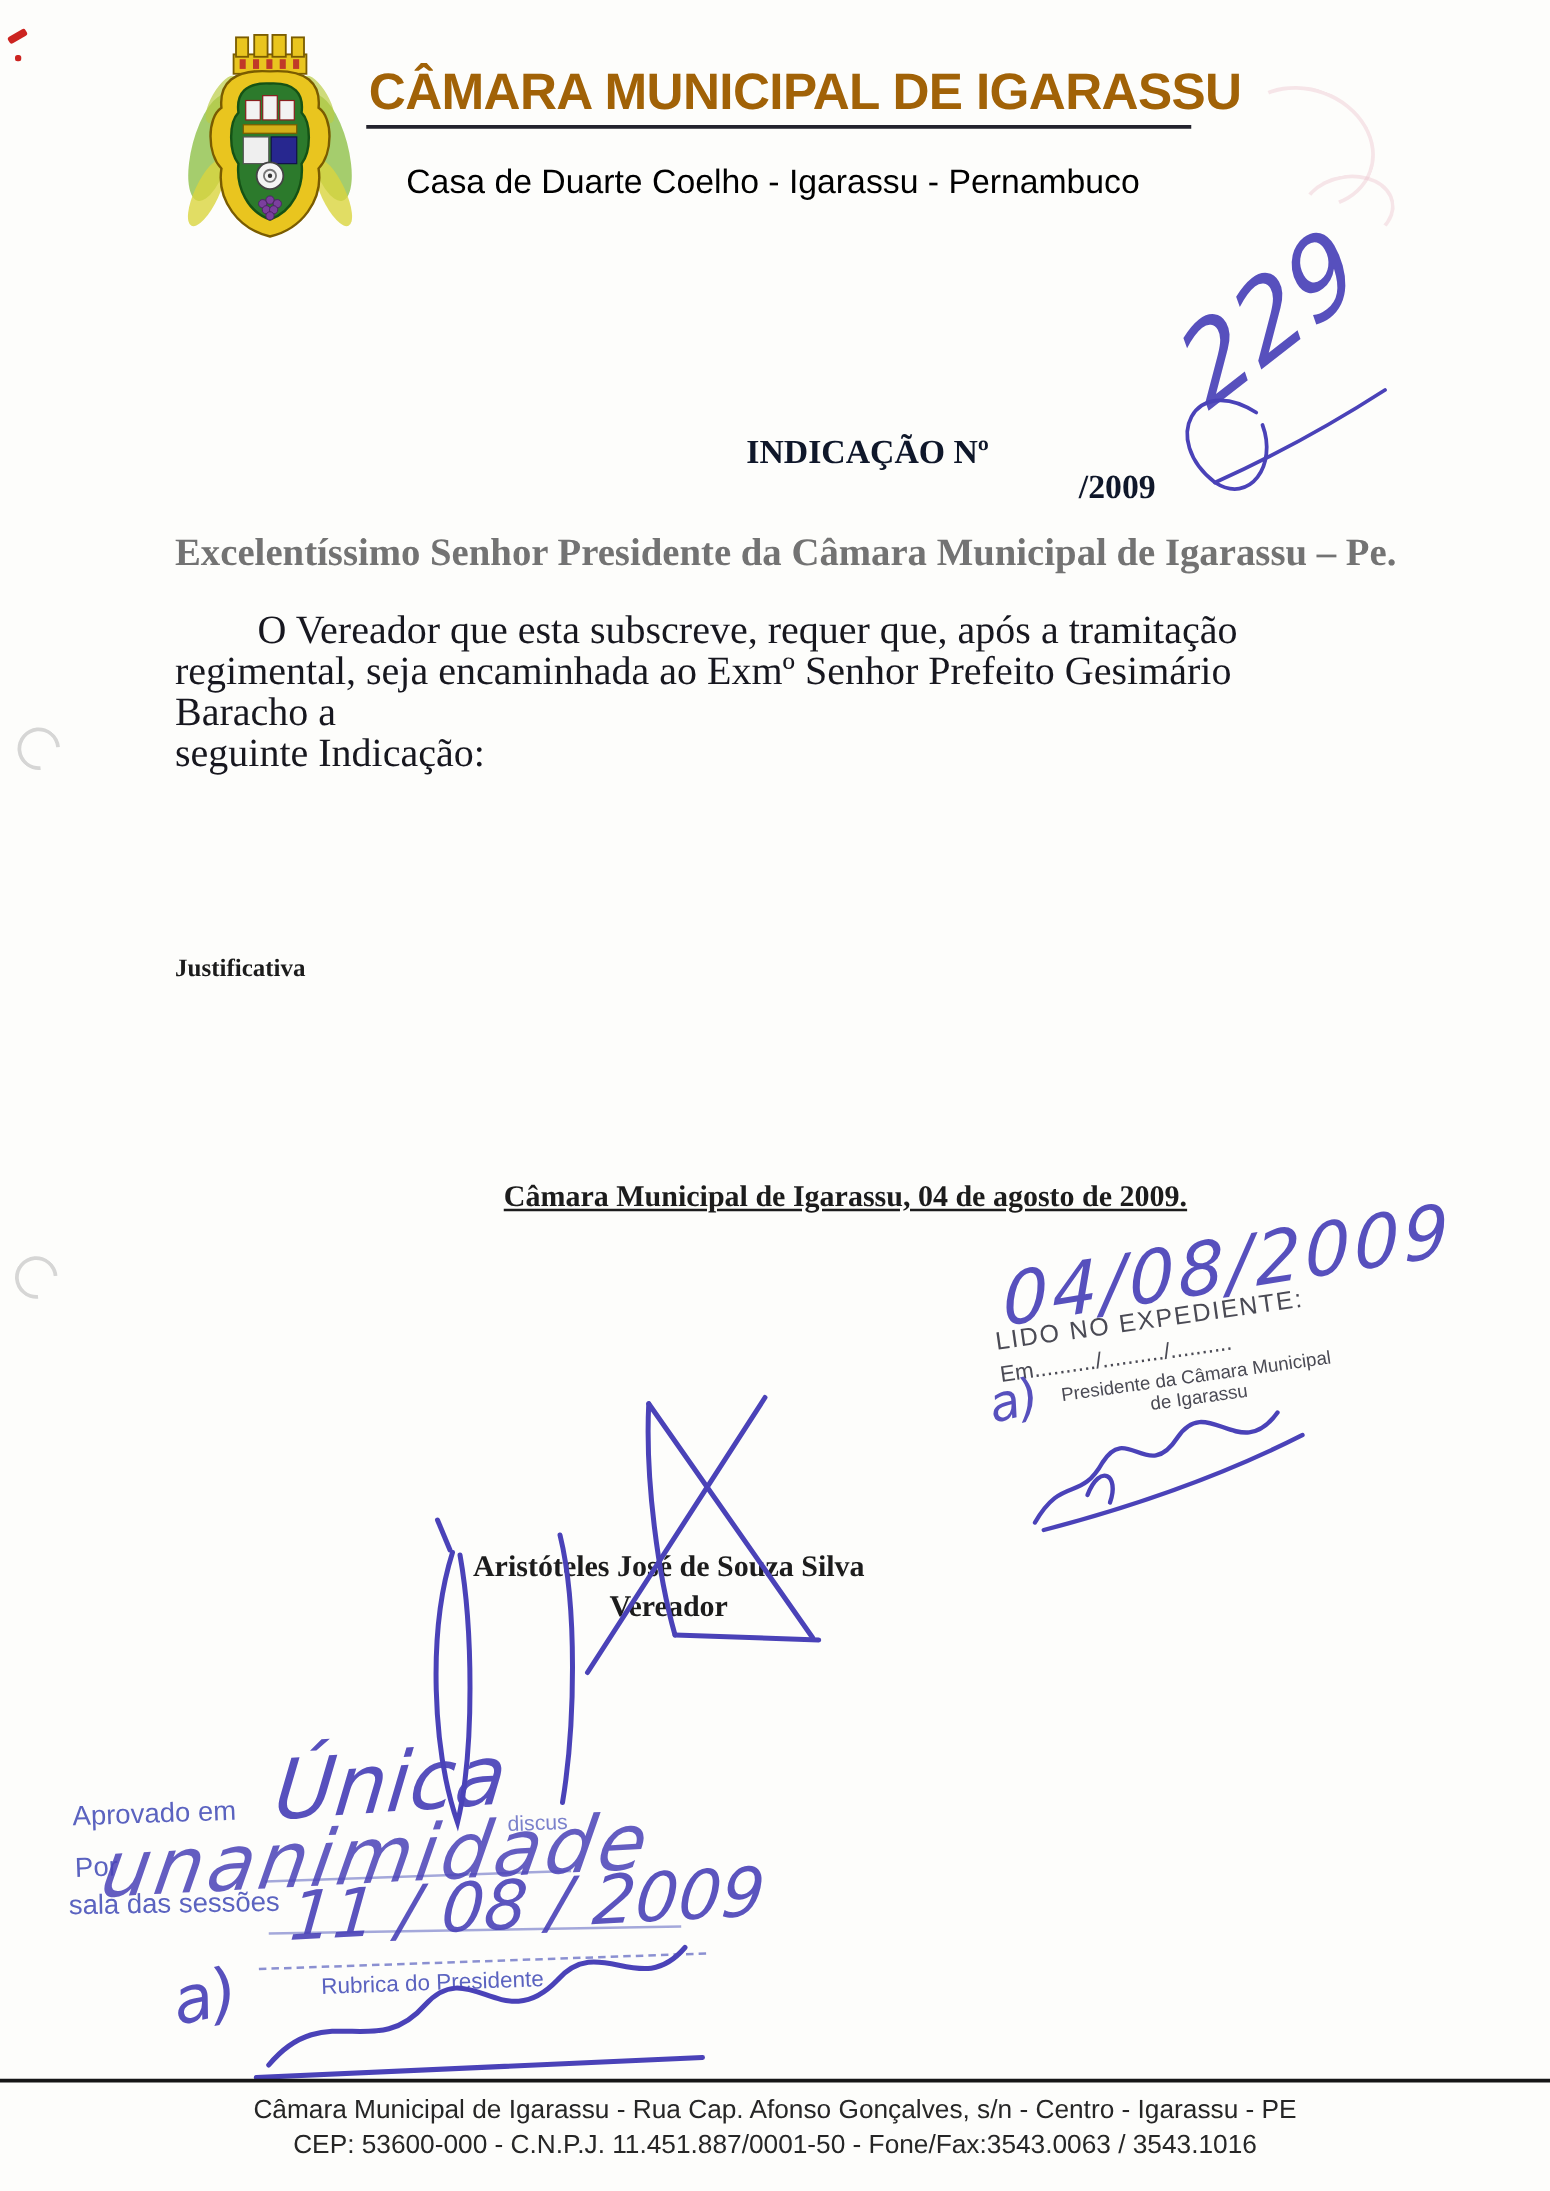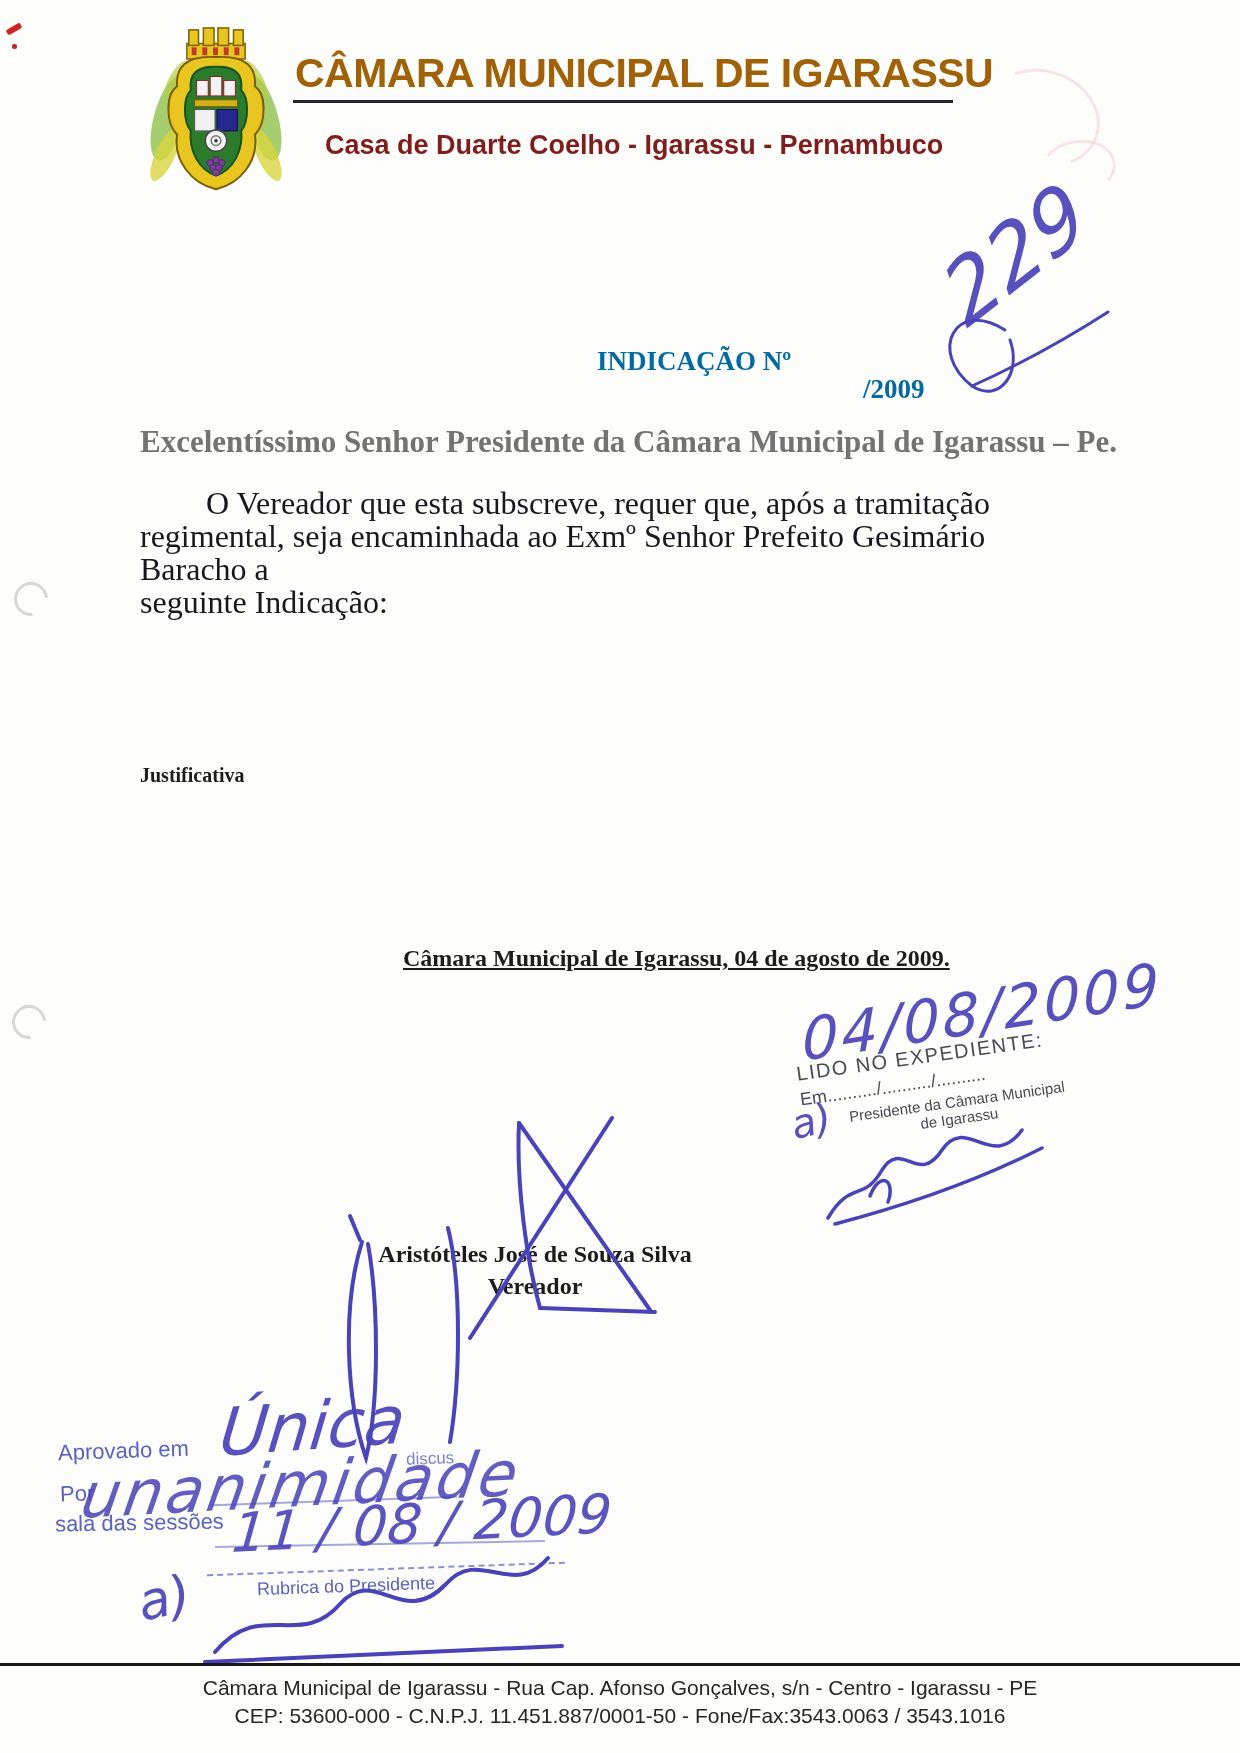--- a/index.html
+++ b/index.html
@@ -9,25 +9,25 @@
     font-family:"Liberation Serif",serif;color:#1c1c1c;
   }
   .abs{position:absolute;}
   
   .hdr-title{
     font-family:"Liberation Sans",sans-serif;font-weight:bold;
     font-size:41px;letter-spacing:-0.5px;color:#a16207;white-space:nowrap;
   }
   .hdr-rule{height:3px;background:#23232d;}
   .hdr-sub{
-    font-family:"Liberation Sans",sans-serif;font-weight:bold;
-    font-size:27px;color:#7f1d1d;white-space:nowrap;
-  }
-  
-  .doc-label{font-weight:bold;font-size:27px;color:#0369a1;white-space:nowrap;}
+    font-family:"Liberation Sans",sans-serif;font-weight:normal;
+    font-size:27px;color:#000000;white-space:nowrap;
+  }
+  
+  .doc-label{font-weight:bold;font-size:27px;color:#0f172a;white-space:nowrap;}
   .salutation{font-weight:bold;font-size:31px;color:#737373;white-space:nowrap;}
   .para{font-size:32px;line-height:33px;color:#17171f;}
   .para .indent{padding-left:66px;}
   .just{font-weight:bold;font-size:20px;}
   .dateline{font-weight:600;font-size:24px;white-space:nowrap;}
   .sig-block{width:400px;text-align:center;font-weight:bold;font-size:24px;line-height:32px;}
   
   .stamp-gray{font-family:"Liberation Sans",sans-serif;color:#4a4a54;}
   .stamp-blue{font-family:"Liberation Sans",sans-serif;color:#5b63c0;}
   .lido{transform:rotate(-8deg);transform-origin:left top;width:310px;}

